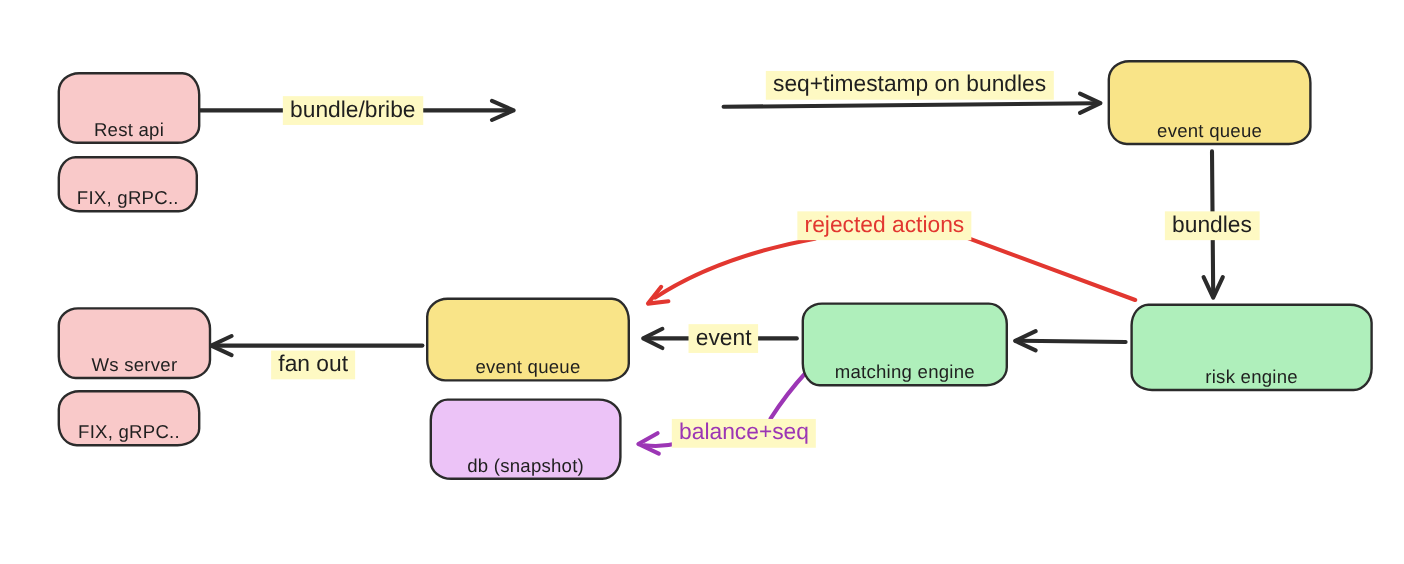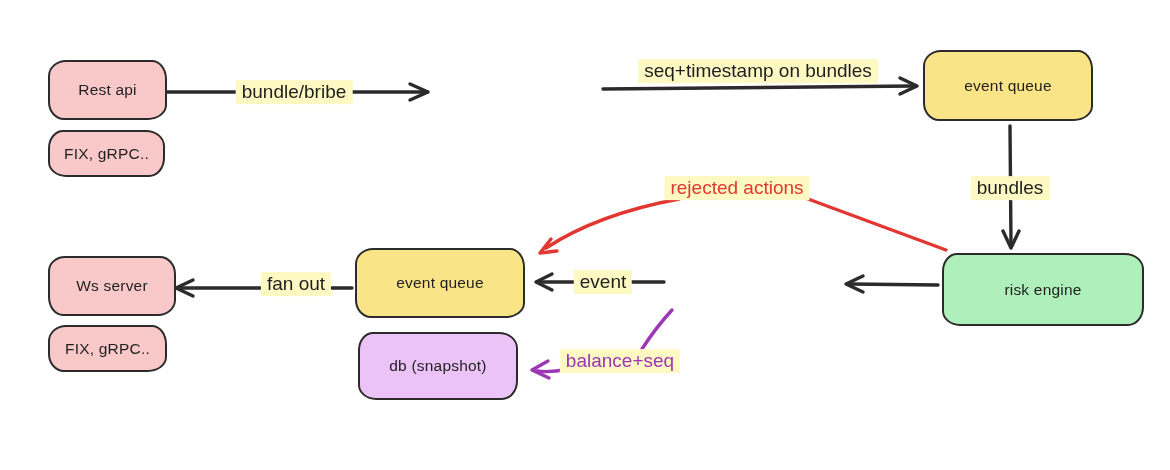--- a/index.html
+++ b/index.html
@@ -25,21 +25,21 @@
   .wire {
     fill: none;
     stroke-width: 3.4;
     stroke-linecap: round;
     stroke-linejoin: round;
   }
   .node {
     position: absolute;
     border: 2.2px solid #2b2b2b;
     display: flex;
-    align-items: center;
+    align-items: flex-end;
     justify-content: center;
     font-size: 15.5px;
     letter-spacing: 0.2px;
     box-sizing: border-box;
     cursor: pointer;
   }
   
   .r1 { border-radius: 18px 15px 19px 16px / 16px 19px 15px 18px; }
   .r2 { border-radius: 15px 19px 16px 18px / 18px 16px 19px 15px; }
   .r3 { border-radius: 17px 16px 18px 15px / 15px 18px 16px 19px; }
@@ -118,20 +118,23 @@
 
 
   <div class="node r1" style="left: 923px; top: 50px; width: 170px; height: 71px; background-color: rgb(249, 228, 136);">
     <span class="node-label">event queue</span>
   </div>
 
   <div class="node r2" style="left: 942px; top: 253px; width: 202px; height: 73px; background-color: rgb(175, 239, 187);">
     <span class="node-label">risk engine</span>
   </div>
 
+  <div class="node r3" style="left: 668px; top: 252px; width: 172px; height: 70px; background-color: rgb(175, 239, 187);">
+    <span class="node-label">matching engine</span>
+  </div>
 
   <div class="node r1" style="left: 355px; top: 248px; width: 170px; height: 70px; background-color: rgb(249, 228, 136);">
     <span class="node-label">event queue</span>
   </div>
 
   <div class="node r2" style="left: 358px; top: 332px; width: 160px; height: 68px; background-color: rgb(236, 195, 247);">
     <span class="node-label">db (snapshot)</span>
   </div>
 
   <div class="node r3" style="left: 48px; top: 256px; width: 128px; height: 60px; background-color: rgb(249, 201, 201);">
@@ -143,19 +146,19 @@
   </div>
 
   <span class="edge-label" style="left:294px; top:92px;">bundle/bribe</span>
 
   <span class="edge-label" style="left:758px; top:71px;">seq+timestamp on bundles</span>
 
   <span class="edge-label" style="left:1010px; top:188px;">bundles</span>
 
   <span class="edge-label" style="left:603px; top:282px;">event</span>
 
-  <span class="edge-label" style="left:261px; top:284px;margin-left:35px;">fan out</span>
+  <span class="edge-label" style="left:261px; top:304px;">fan out</span>
 
   <span class="edge-label" style="left: 737px; top: 188px; color: rgb(226, 55, 48); text-align: right;">rejected actions</span>
 
   <span class="edge-label" style="left: 620px; top: 361px; color: rgb(156, 54, 181);">balance+seq</span>
 
 </div>
 
 </body></html>

